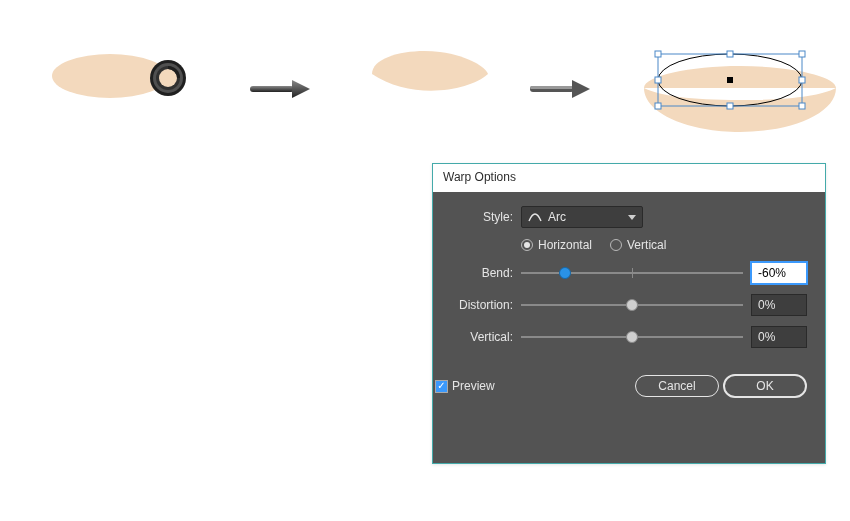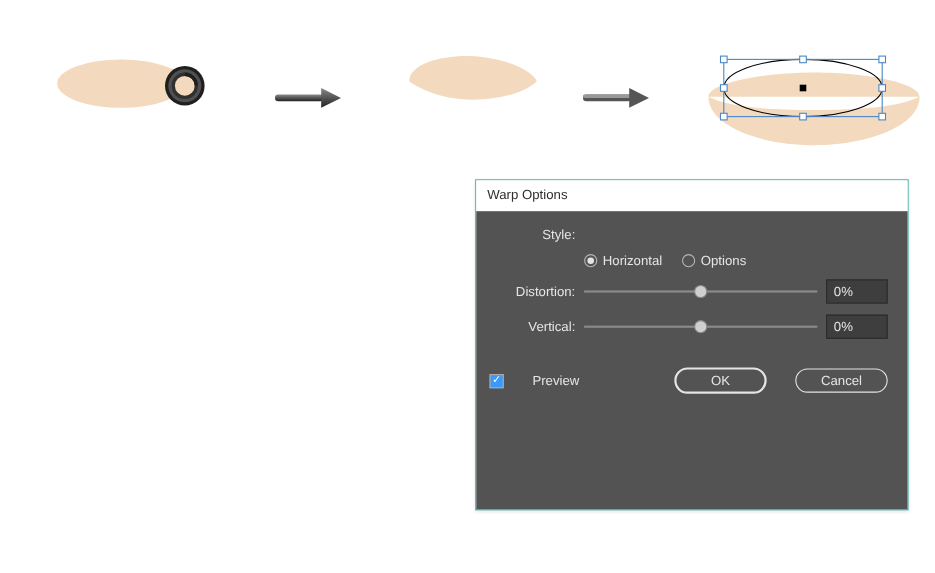--- a/index.html
+++ b/index.html
@@ -38,21 +38,21 @@
   .dialog-title {
     padding: 6px 10px 8px 10px;
     font-size: 12px;
     color: #2d2d2d;
     background: #fff;
   }
   .dialog-body {
     flex: 1 1 auto;
     background: #535353;
     color: #e5e5e5;
-    padding: 14px 18px 12px 12px;
+    padding: 14px 18px 12px 2px;
     font-size: 12px;
     position: relative;
   }
 
   .row {
     display: flex;
     align-items: center;
     margin-bottom: 10px;
     gap: 8px;
   }
@@ -169,21 +169,21 @@
   .section-label {
     color: #bcbcbc;
     font-size: 12px;
     margin: 6px 0 8px 10px;
   }
 
   
   .dialog-footer {
     display: flex;
     align-items: center;
-    gap: 26px;
+    gap: 4px;
     margin-top: 26px;
   }
   .checkbox {
     width: 13px; height: 13px;
     border: 1px solid #aaa;
     background: #3b99fc;
     display: flex;
     align-items: center; justify-content: center;
     color: #fff;
     font-size: 10px;
@@ -266,35 +266,54 @@
   </svg>
 </div>
 
 <div class="dialog">
   <div class="dialog-title">Warp Options</div>
 
   <div class="dialog-body">
 
     <div class="row">
       <div class="label">Style:</div>
+      <div class="select">
+        <span class="arc-icon">
+          <svg width="14" height="12" viewBox="0 0 14 12">
+            <path d="M1 10 Q7 -4 13 10" fill="none" stroke="#e5e5e5" stroke-width="1.4"></path>
+          </svg>
+        </span>
+        <span>Arc</span>
+        <span class="caret"></span>
+      </div>
     </div>
 
     <div class="row" style="margin-left:86px; ">
       <div class="radios">
         <div class="radio">
           <span class="radio-dot selected"></span>
           <span>Horizontal</span>
         </div>
         <div class="radio">
           <span class="radio-dot"></span>
-          <span>Options</span>
+          <span>Vertical</span>
         </div>
       </div>
     </div>
 
+    <div class="row">
+      <div class="label">Bend:</div>
+      <div class="slider-wrap">
+        <div class="slider-track">
+            <span class="slider-center-tick"></span>
+          </div>
+        <div class="thumb-circle" style="left:20%;"></div>
+      </div>
+      <div class="value-box focus">-60%</div>
+    </div>
 
 
     <div class="row">
       <div class="label">Distortion:</div>
       <div class="slider-wrap">
         <div class="slider-track">
             <span class="slider-center-tick"></span>
           </div>
         <div class="thumb-circle grey" style="left:50%;"></div>
       </div>
@@ -309,18 +328,18 @@
           </div>
         <div class="thumb-circle grey" style="left:50%;"></div>
       </div>
       <div class="value-box">0%</div>
     </div>
 
     <div class="dialog-footer">
       <span class="checkbox"></span>
       <span>Preview</span>
       <span class="spacer"></span>
+      <div class="btn">Cancel</div>
       <div class="btn primary">OK</div>
-      <div class="btn">Cancel</div>
     </div>
 
   </div>
 </div>
 
 </body></html>

